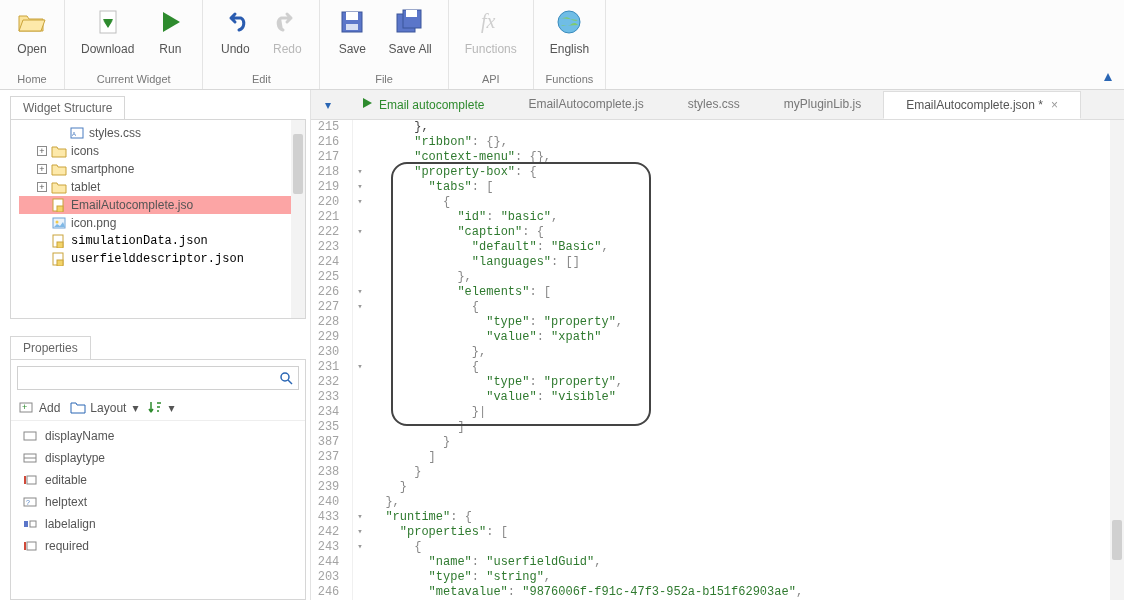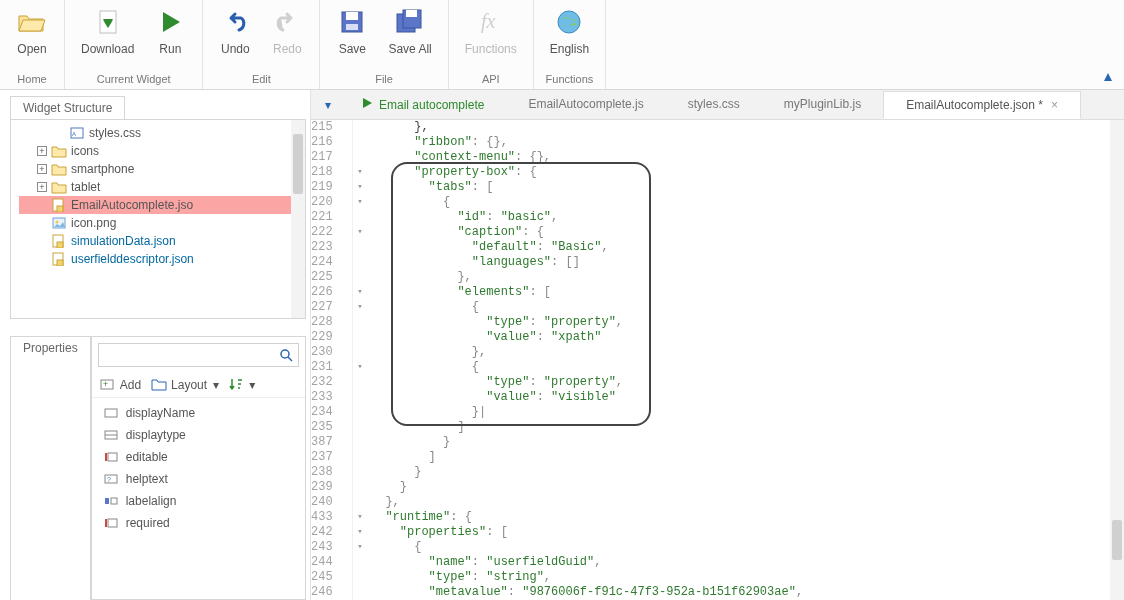--- a/index.html
+++ b/index.html
@@ -33,39 +33,39 @@
 
 .tree { list-style: none; padding-left: 4px; }
 .tree li { padding: 2px 2px 2px 0; white-space: nowrap; display: flex; align-items: center; gap: 4px; }
 .tree .tog { width: 10px; height: 10px; border: 1px solid #8b8b8b; display: inline-flex; align-items: center; justify-content: center; font-size: 9px; line-height: 1; color: #555; cursor: pointer; }
 .tree .tog.none { border: none; }
 .tree .ic { width: 16px; height: 14px; display: inline-block; }
 .tree .name { color: #555; }
 .tree li.sel { background: #fca5a5; }
 .tree li.lvl1 { padding-left: 18px; }
 .tree li.lvl2 { padding-left: 36px; }
-.tree li.dim .name { color: #0369a1; }
+.tree li.dim .name { color: #000000; font-family: Liberation Mono, monospace; }
 
 .prop-list { list-style: none; }
 .prop-list li { display: flex; align-items: flex-end; gap: 6px; padding: 4px 8px; color: #555; }
 .prop-list li .ic { width: 16px; height: 14px; }
 
 
 .editor-area { flex: 1; display: flex; flex-direction: column; border-left: 1px solid #e2e2e2; }
 .editor-tabs { display: flex; align-items: center; height: 30px; background: #f2f2f2; border-bottom: 1px solid #ddd; padding-left: 6px; gap: 0; }
 .editor-tabs .tb { padding: 6px 22px; font-size: 12px; color: #777; cursor: pointer; position: relative; }
 .editor-tabs .tb.first { color: #2e8b2e; display: flex; align-items: center; gap: 6px; }
 .editor-tabs .tb.active { background: #fff; border: 1px solid #ddd; border-bottom: 1px solid #fff; color: #555; margin-bottom: -1px; }
 .editor-tabs .tb .close { margin-left: 8px; color: #999; }
 .editor-tabs .starter { width: 22px; display: flex; align-items: center; justify-content: center; }
 
 .code-wrap { flex: 1; overflow: auto; background: #fff; position: relative; }
 .code { font-family: Consolas, "Courier New", monospace; font-size: 12px; line-height: 15px; }
 .code-row { display: flex; }
-.ln { width: 42px; text-align: left; color: #a3a3a3; padding-right: 6px; user-select: none; border-right: 1px solid #f0f0f0; }
+.ln { width: 42px; text-align: center; color: #a3a3a3; padding-right: 6px; user-select: none; border-right: 1px solid #f0f0f0; }
 .fold { width: 14px; text-align: center; color: #999; font-size: 9px; }
 .txt { padding-left: 4px; white-space: pre; }
 .s-key { color: #2f7a2f; }
 .s-str { color: #2f7a2f; }
 .s-pun { color: #888; }
 
 .hl-border { position: absolute; border: 2px solid #444; border-radius: 16px; pointer-events: none; }
 
 .scrollbar-v { position: absolute; right: 0; top: 0; bottom: 0; width: 14px; background: #f3f3f3; }
 .scrollbar-v .thumb { position: absolute; right: 2px; width: 10px; background: #d0d0d0; border-radius: 2px; }
@@ -271,21 +271,21 @@
                 <span class="name">userfielddescriptor.json</span>
               </li>
             </ul>
           <div class="scrollbar-v">
               <div class="thumb t1"></div>
             </div>
         </div>
       </div>
     </div>
 
-    <div style="display:flex;flex-direction:row;flex:1;">
+    <div style="display:flex;flex-direction:column;flex:1;">
       <div class="tab-row">
           <div class="panel-tab">Properties</div>
         </div>
       <div class="panel" style="flex:1;">
         <div class="panel-search">
           <input placeholder="" style="">
           <span class="sic">
               <svg width="14" height="14" viewBox="0 0 14 14">
                 <circle cx="6" cy="6" r="4" fill="none" stroke="#2a66b4" stroke-width="1.5"></circle>
                 <line x1="9" y1="9" x2="13" y2="13" stroke="#2a66b4" stroke-width="1.5"></line>
@@ -526,21 +526,21 @@
             <span class="ln">243</span>
             <span class="fold">▾</span>
             <span class="txt"><span>      </span><span class="s-pun">{</span></span>
           </div>
           <div class="code-row">
             <span class="ln">244</span>
             <span class="fold"></span>
             <span class="txt"><span>        </span><span class="s-key">"name"</span><span class="s-pun">: </span><span class="s-str">"userfieldGuid"</span><span class="s-pun">,</span></span>
           </div>
           <div class="code-row">
-            <span class="ln">245</span>
+            <span class="ln">203</span>
             <span class="fold"></span>
             <span class="txt"><span>        </span><span class="s-key">"type"</span><span class="s-pun">: </span><span class="s-str">"string"</span><span class="s-pun">,</span></span>
           </div>
           <div class="code-row">
             <span class="ln">246</span>
             <span class="fold"></span>
             <span class="txt"><span>        </span><span class="s-key">"metavalue"</span><span class="s-pun">: </span><span class="s-str">"9876006f-f91c-47f3-952a-b151f62903ae"</span><span class="s-pun">,</span></span>
           </div>
         </div>
       <div class="hl-border" style="left:80px;top:42px;width:260px;height:264px;"></div>

